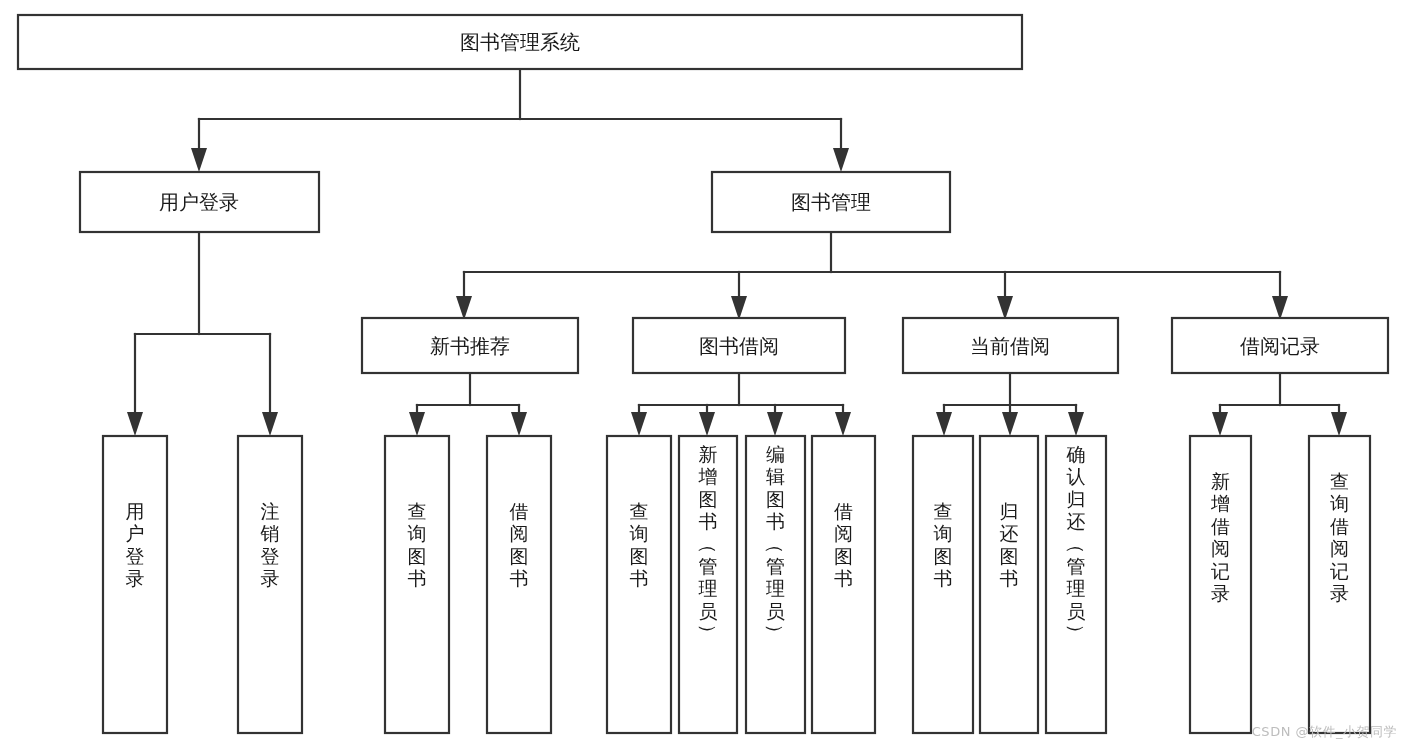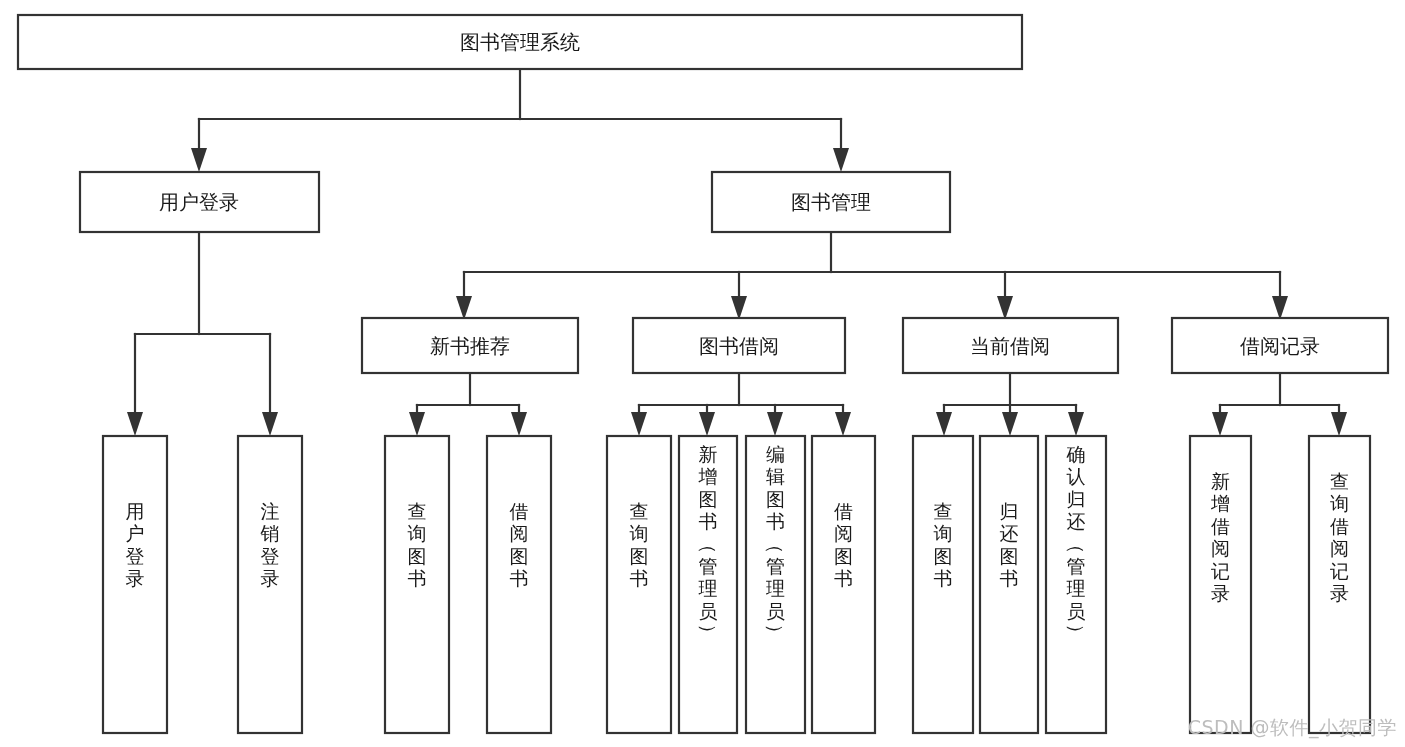--- a/index.html
+++ b/index.html
@@ -67,21 +67,21 @@
   .vlabel span.ch {
     display: block;
   }
   .vlabel span.ch.paren {
     transform: rotate(90deg);
   }
   .watermark {
     position: absolute;
     right: 8px;
     bottom: 6px;
-    font-size: 19px;
+    font-size: 13px;
     color: #bdbdbd;
     font-family: "DejaVu Sans", "Liberation Sans", sans-serif;
     white-space: nowrap;
     letter-spacing: 0.5px;
     text-align: center;
   }
 </style>
 </head>
 <body>
 

